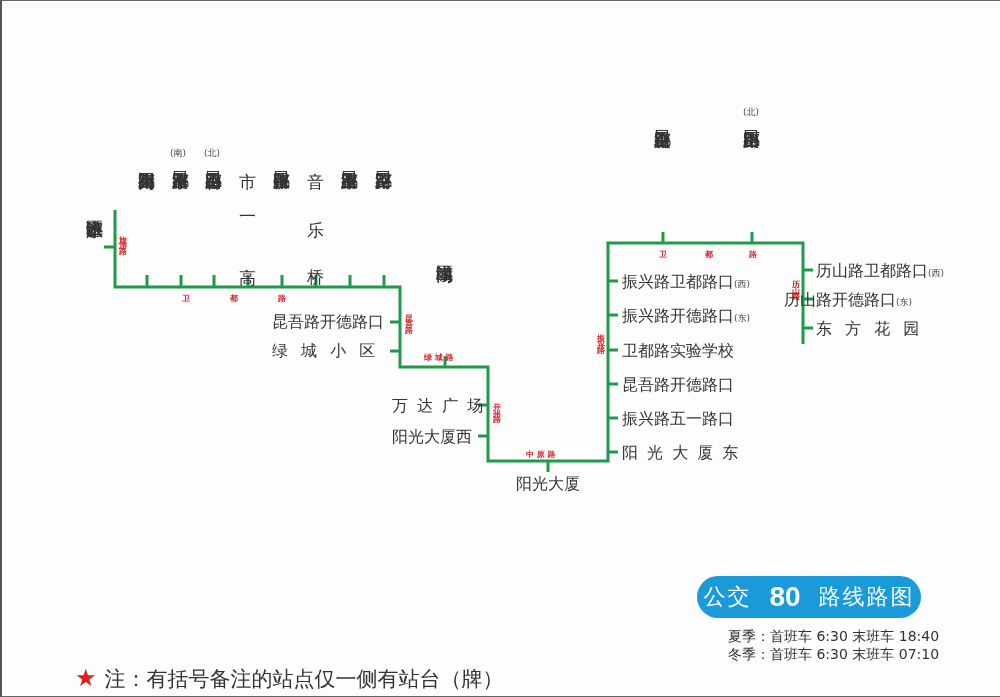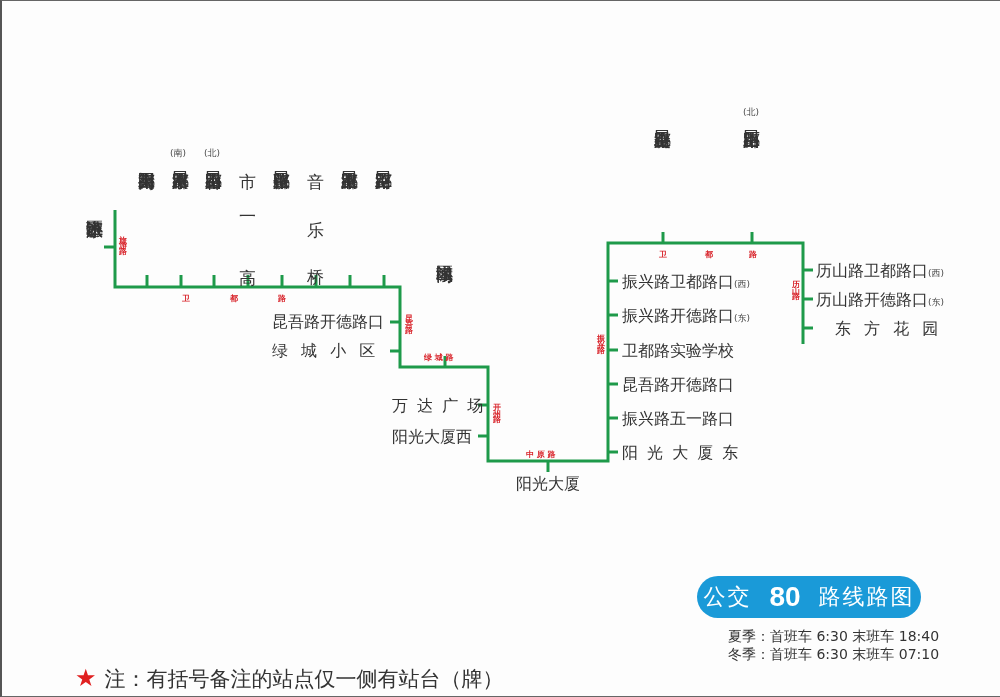--- a/index.html
+++ b/index.html
@@ -110,22 +110,22 @@
 
 <div class="v" style="left:654px; top:118px;">卫都路金堤路口</div>
 <div class="sm" style="position:absolute; left:743px; top:106px;">(北)</div>
 <div class="v" style="left:743px; top:118px;">卫都路历山路口</div>
 <div class="road" style="left:659px; top:249px;">卫</div>
 <div class="road" style="left:705px; top:249px;">都</div>
 <div class="road" style="left:749px; top:249px;">路</div>
 
 <div class="road v2" style="left:791px; top:274px;">历山路</div>
 <div class="h" style="left:816px; top:261px;"><span>历山路卫都路口</span><span class="sm">(西)</span></div>
-<div class="h" style="left:816px; top:290px;text-align:right;"><span>历山路开德路口</span><span class="sm">(东)</span></div>
-<div class="h" style="left:816px; top:319px; letter-spacing:4px;margin-left:19px;">东 方 花 园</div>
+<div class="h" style="left:784px; top:290px;text-align:right;"><span>历山路开德路口</span><span class="sm">(东)</span></div>
+<div class="h" style="left:816px; top:319px; letter-spacing:4px;">东 方 花 园</div>
 
 <div class="title-pill">
   <span>公交</span>
   <b>80</b>
   <span>路线路图</span>
 </div>
 <div class="sched" style="top:628px;">夏季：首班车 6:30  末班车 18:40</div>
 <div class="sched" style="top:646px;">冬季：首班车 6:30  末班车 07:10</div>
 
 <div class="note">

